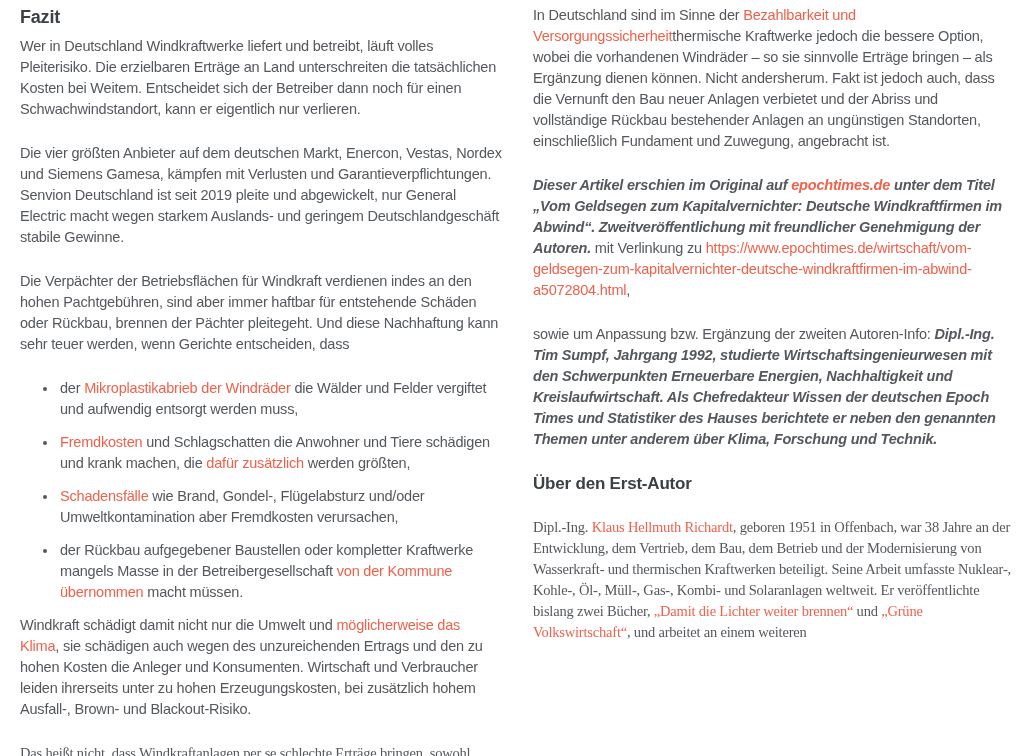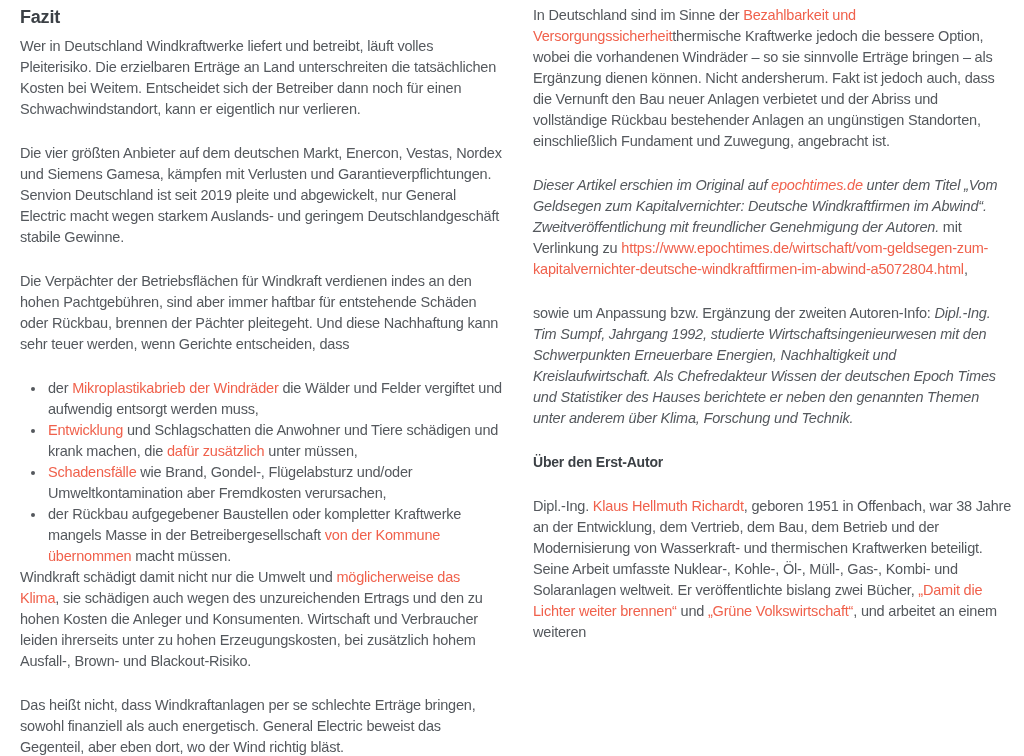--- a/index.html
+++ b/index.html
@@ -28,59 +28,59 @@
 
   h1.section-heading {
     margin: 0 0 7px 0;
     font-size: 18px;
     line-height: 24px;
     font-weight: bold;
     color: var(--heading, #3b4045);
   }
   h2.sub-heading {
     margin: 0 0 23px 0;
-    font-size: 14px;
+    font-size: 17px;
     line-height: 21px;
     font-weight: bold;
     color: var(--heading, #3b4045);
   }
   p { margin: 0 0 23px 0; }
-  p:last-child { margin-bottom: 0; }
+  p:last-child { margin-bottom: 0; font-family: Liberation Serif, serif; }
 
   ul.consequences-list {
     margin: 0;
     padding: 0 0 0 26px;
     list-style: disc;
   }
-  ul.consequences-list li { margin: 0; padding: 0 0 0 2px; }
+  ul.consequences-list li { margin: 12px; padding: 0 0 0 2px; }
 
   a.link {
     color: var(--link, #f0614c);
     text-decoration: none;
     overflow-wrap: anywhere;
   }
-  .italic { font-style: italic; }
+  .italic { font-style: italic; font-weight: bold; }
 </style>
 </head>
 <body style="background: rgb(255, 255, 255);">
 
 <div class="page">
 
   <div class="col">
     <h1 class="section-heading">Fazit</h1>
 
     <p>Wer in Deutschland Windkraftwerke liefert und betreibt, läuft volles Pleiterisiko. Die erzielbaren Erträge an Land unterschreiten die tatsächlichen Kosten bei Weitem. Entscheidet sich der Betreiber dann noch für einen Schwachwindstandort, kann er eigentlich nur verlieren.</p>
 
     <p>Die vier größten Anbieter auf dem deutschen Markt, Enercon, Vestas, Nordex und Siemens Gamesa, kämpfen mit Verlusten und Garantieverpflichtungen. Senvion Deutschland ist seit 2019 pleite und abgewickelt, nur General Electric macht wegen starkem Auslands- und geringem Deutschlandgeschäft stabile Gewinne.</p>
 
     <p>Die Verpächter der Betriebsflächen für Windkraft verdienen indes an den hohen Pachtgebühren, sind aber immer haftbar für entstehende Schäden oder Rückbau, brennen der Pächter pleitegeht. Und diese Nachhaftung kann sehr teuer werden, wenn Gerichte entscheiden, dass</p>
 
     <ul class="consequences-list">
       <li><span>der </span><a href="#" class="link">Mikroplastikabrieb der Windräder</a><span> die Wälder und Felder vergiftet und aufwendig entsorgt werden muss,</span></li>
-      <li><a href="#" class="link">Entwicklung</a><span> und Schlagschatten die Anwohner und Tiere schädigen und krank machen, die </span><a href="#" class="link">dafür zusätzlich</a><span> unter müssen,</span></li>
+      <li><a href="#" class="link">Fremdkosten</a><span> und Schlagschatten die Anwohner und Tiere schädigen und krank machen, die </span><a href="#" class="link">dafür zusätzlich</a><span> werden größten,</span></li>
       <li><a href="#" class="link">Schadensfälle</a><span> wie Brand, Gondel-, Flügelabsturz und/oder Umweltkontamination aber Fremdkosten verursachen,</span></li>
       <li><span>der Rückbau aufgegebener Baustellen oder kompletter Kraftwerke mangels Masse in der Betreibergesellschaft </span><a href="#" class="link">von der Kommune übernommen</a><span> macht müssen.</span></li>
     </ul>
 
     <p class="flush-top"><span>Windkraft schädigt damit nicht nur die Umwelt und </span><a href="#" class="link">möglicherweise das Klima</a><span>, sie schädigen auch wegen des unzureichenden Ertrags und den zu hohen Kosten die Anleger und Konsumenten. Wirtschaft und Verbraucher leiden ihrerseits unter zu hohen Erzeugungskosten, bei zusätzlich hohem Ausfall-, Brown- und Blackout-Risiko.</span></p>
 
     <p>Das heißt nicht, dass Windkraftanlagen per se schlechte Erträge bringen, sowohl finanziell als auch energetisch. General Electric beweist das Gegenteil, aber eben dort, wo der Wind richtig bläst.</p>
   </div>
 
   <div class="col right">

